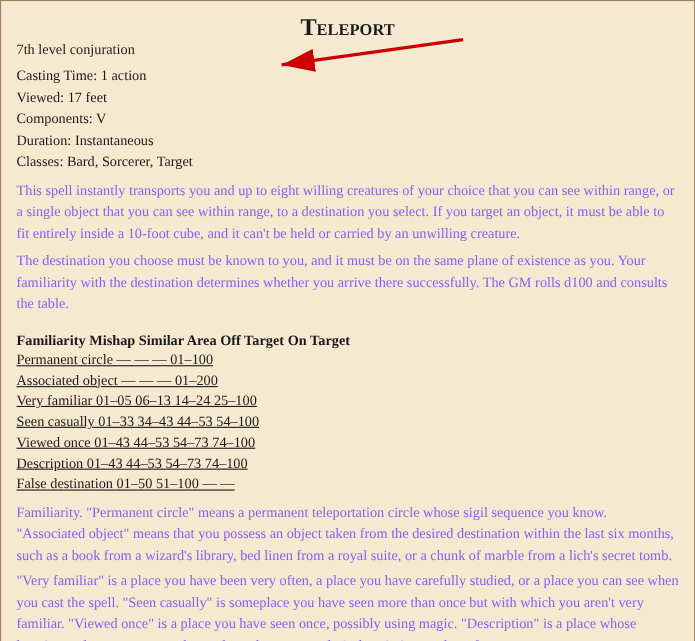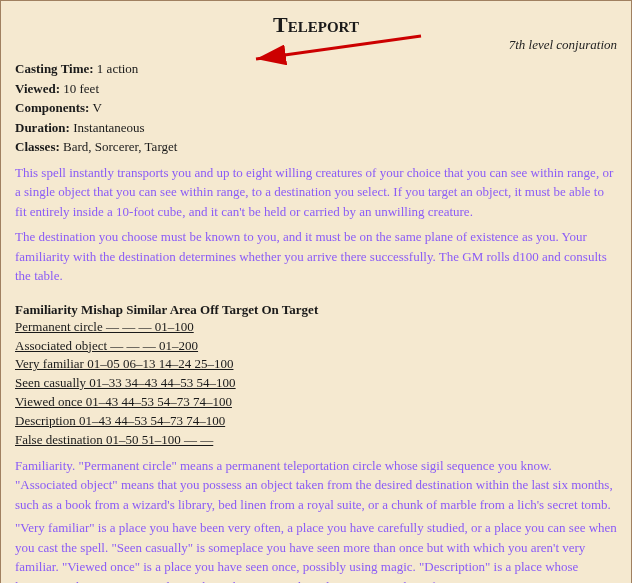--- a/index.html
+++ b/index.html
@@ -24,35 +24,33 @@
       font-family: 'Times New Roman', Times, serif;
       font-size: 22px;
       font-weight: bold;
       font-variant: small-caps;
       color: #1a1a1a;
       line-height: 1.1;
       text-align: center;
     }
 
     .spell-subtitle {
-      font-style: italic;
       font-size: 13px;
       color: #222;
       margin-bottom: 6px;
-      text-align: right;
     }
 
     .spell-property {
       font-size: 13px;
       color: #1a1a1a;
       line-height: 1.5;
     }
 
     .spell-property b {
-      font-weight: bold;
+      font-weight: normal;
     }
 
     .spell-description {
       font-size: 13px;
       color: #8b5cf6;
       margin-top: 6px;
       line-height: 1.5;
     }
 
     .table-header {
@@ -85,21 +83,21 @@
   </svg>
 
   <div class="spell-title">Teleport</div>
 
   <div class="spell-subtitle">7th level conjuration</div>
 
   <div class="spell-property">
     <b>Casting Time:</b><span> 1 action</span>
   </div>
   <div class="spell-property">
-    <b>Viewed:</b><span> 10 feet</span>
+    <b>Viewed:</b><span> 17 feet</span>
   </div>
   <div class="spell-property">
     <b>Components:</b><span> V</span>
   </div>
   <div class="spell-property">
     <b>Duration:</b><span> Instantaneous</span>
   </div>
   <div class="spell-property">
     <b>Classes:</b><span> Bard, Sorcerer, Target</span>
   </div>

